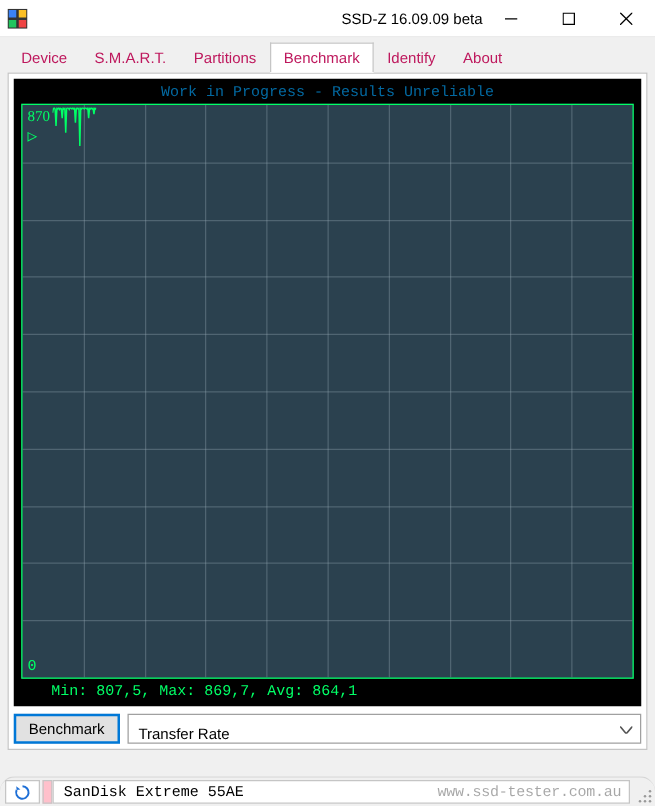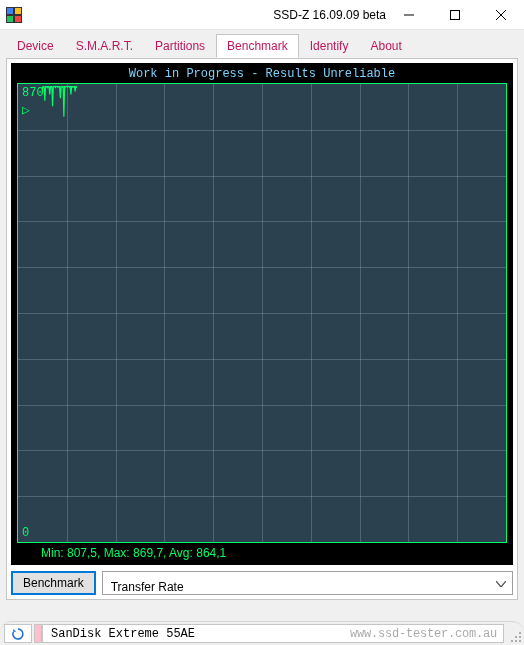--- a/index.html
+++ b/index.html
@@ -66,41 +66,41 @@
     border-top: 1px solid #c5c5c5;
     padding: 4px;
   }
   .chart-frame {
     background: #000000;
     padding: 2px;
     position: relative;
   }
   .chart-title {
     text-align: center;
-    color: #7dd3fc;
+    color: #0369a1;
     font-family: "Courier New", monospace;
     font-size: 12px;
     padding: 2px 0;
   }
   .chart-area {
     position: relative;
     height: 460px;
     background: #2b414f;
     border: 1px solid #00ff66;
     margin: 0 4px;
     overflow: hidden;
   }
   .y-label-top, .y-label-bottom {
     position: absolute;
     left: 4px;
     color: #00ff66;
     font-family: "Courier New", monospace;
     font-size: 12px;
   }
-  .y-label-top { top: 2px; }
+  .y-label-top { top: 2px; font-family: Liberation Serif, serif; }
   .y-label-bottom { bottom: 2px; }
   .y-arrow {
     position: absolute;
     left: 4px;
     top: 18px;
     color: #00ff66;
     font-family: monospace;
     font-size: 13px;
   }
   .grid-line-h {
@@ -114,21 +114,21 @@
     border-left: 1px solid rgba(150,170,180,0.35);
   }
   .data-line {
     position: absolute;
     left: 24px; right: 2px;
     top: 13px;
     height: 14px;
   }
   .chart-stats {
     color: #00ff66;
-    font-family: Liberation Sans, sans-serif;
+    font-family: Liberation Mono, monospace;
     font-size: 12px;
     padding: 3px 10px 3px 28px;
   }
   .controls-row {
     display: flex;
     gap: 6px;
     margin-top: 6px;
   }
   .btn-benchmark {
     height: 24px;

